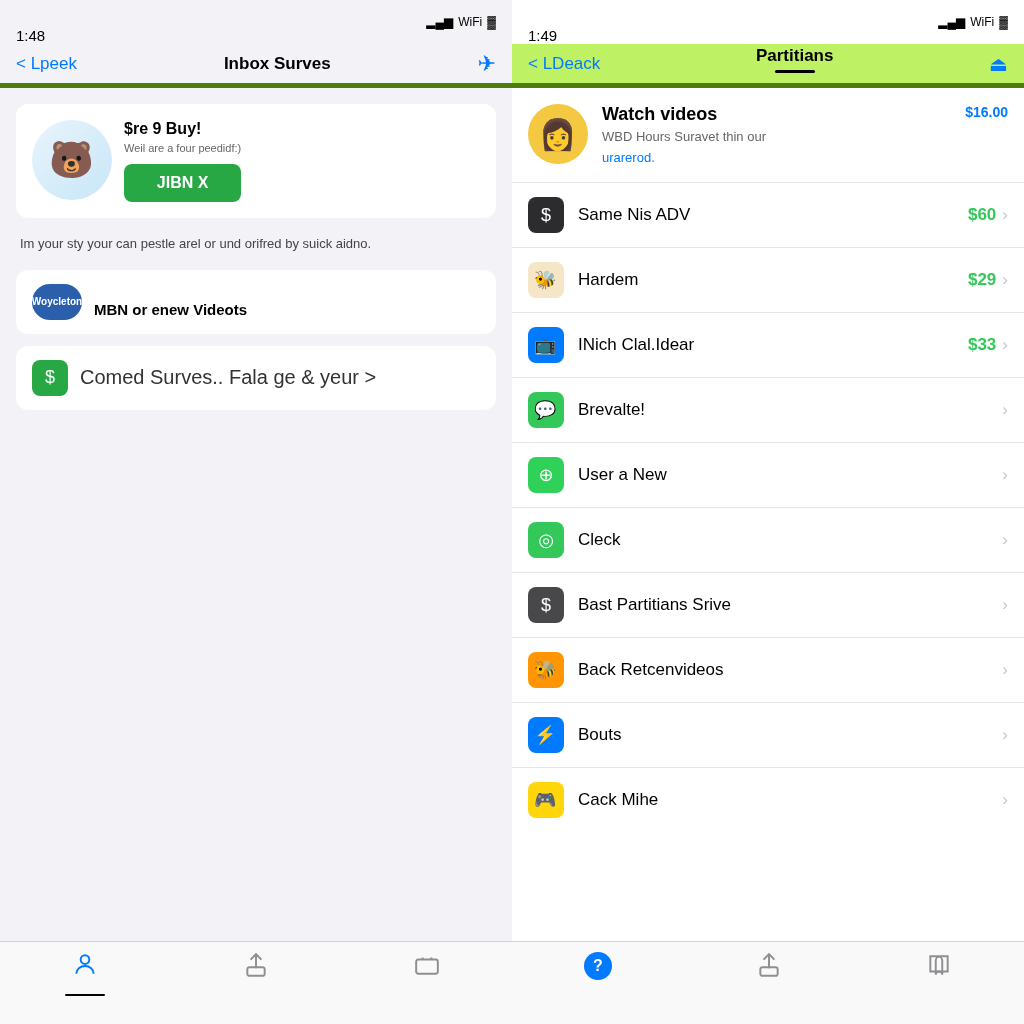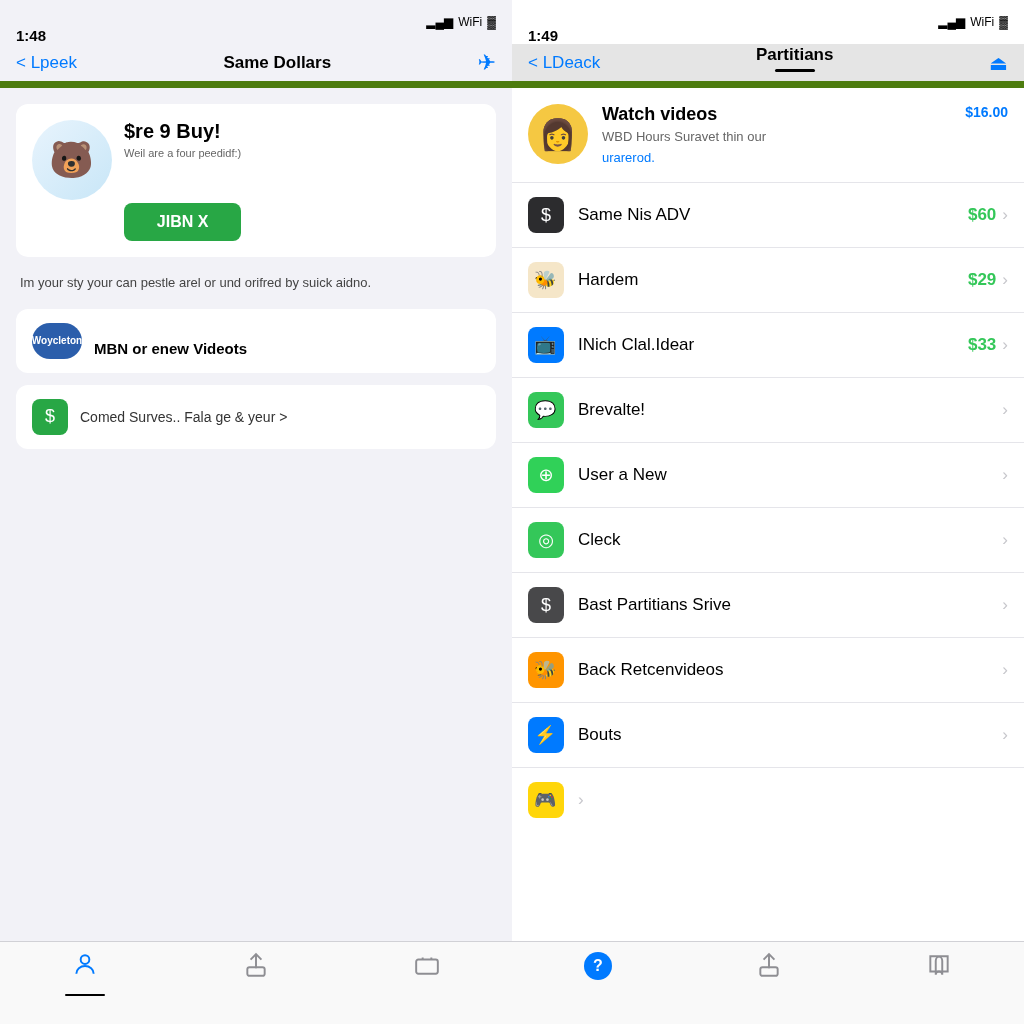--- a/index.html
+++ b/index.html
@@ -28,21 +28,21 @@
       height: 44px;
       background: #f2f2f7;
       display: flex;
       align-items: center;
       justify-content: space-between;
       padding: 0 16px;
       flex-shrink: 0;
     }
     .status-bar .time {
       font-size: 15px;
-      font-weight: 700;
+      font-weight: 400;
       color: #000;
       margin-top: 27px;
     }
     .status-icons {
       display: flex;
       align-items: center;
       gap: 5px;
     }
     .status-icons span {
       font-size: 12px;
@@ -50,21 +50,21 @@
     }
 
     
     .nav-bar {
       height: 44px;
       background: #f2f2f7;
       display: flex;
       align-items: center;
       justify-content: space-between;
       padding: 0 16px;
-      border-bottom: 7px solid #4d7c0f;
+      border-bottom: 5px solid #4d7c0f;
       flex-shrink: 0;
     }
     .nav-back {
       color: #007aff;
       font-size: 17px;
       display: flex;
       align-items: center;
       gap: 3px;
       cursor: pointer;
     }
@@ -138,41 +138,40 @@
       height: 80px;
       border-radius: 50%;
       background: linear-gradient(135deg, #e8f4fd 0%, #c8e6f7 100%);
       flex-shrink: 0;
       display: flex;
       align-items: center;
       justify-content: center;
       font-size: 36px;
     }
     .promo-text h2 {
-      font-size: 20px;
+      font-size: 16px;
       font-weight: 700;
       color: #000;
       margin-bottom: 4px;
     }
     .promo-text p {
       font-size: 11px;
       color: #666;
       margin-bottom: 10px;
     }
     .promo-btn {
       background: #28a745;
       color: #fff;
       border: none;
       border-radius: 8px;
       padding: 10px 24px;
       font-size: 16px;
       font-weight: 600;
       cursor: pointer;
       width: 100%;
-      margin-top: 34px;
     }
 
     .description-text {
       font-size: 13px;
       color: #444;
       margin-bottom: 16px;
       line-height: 1.5;
       padding: 0 4px;
     }
 
@@ -231,21 +230,21 @@
       background: #28a745;
       border-radius: 8px;
       display: flex;
       align-items: center;
       justify-content: center;
       color: #fff;
       font-size: 18px;
       flex-shrink: 0;
     }
     .survey-text {
-      font-size: 14px;
+      font-size: 20px;
       color: #333;
     }
 
     
     .right-phone {
       background: #fff;
     }
     .right-phone .nav-bar {
       background: #fff;
     }
@@ -361,21 +360,21 @@
     <span class="time">1:48</span>
     <div class="status-icons">
       <span>▂▄▆</span>
       <span>WiFi</span>
       <span>▓</span>
     </div>
   </div>
 
   <div class="nav-bar">
     <span class="nav-back">&lt; Lpeek</span>
-    <span class="nav-title">Same Dollars</span>
+    <span class="nav-title">Inbox Surves</span>
     <span class="nav-action">✈</span>
   </div>
 
   <div class="scroll-area">
     <div class="left-content">
 
       <div class="promo-card">
         <div class="promo-image">🐻</div>
         <div class="promo-text">
           <h2>$re 9 Buy!</h2>
@@ -435,21 +434,21 @@
 
   <div class="status-bar" style="background:#fff;">
     <span class="time">1:49</span>
     <div class="status-icons">
       <span>▂▄▆</span>
       <span>WiFi</span>
       <span>▓</span>
     </div>
   </div>
 
-  <div class="nav-bar" style="background:#e5e5e5;justify-content:space-between;">
+  <div class="nav-bar" style="background:#bef264;justify-content:space-between;">
     <span class="nav-back">&lt; LDeack</span>
     <div style="display:flex;flex-direction:column;align-items:center;">
       <span class="nav-title">Partitians</span>
       <div class="title-divider"></div>
     </div>
     <span class="nav-action" style="color:#007aff;font-size:20px;">⏏</span>
   </div>
 
   <div class="watch-header">
     <div class="watch-avatar">👩</div>
@@ -506,20 +505,21 @@
           <span class="list-item-name">Back Retcenvideos</span>
           <span class="chevron">›</span>
         </div>
         <div class="list-item">
           <div class="list-item-icon icon-blue">⚡</div>
           <span class="list-item-name">Bouts</span>
           <span class="chevron">›</span>
         </div>
         <div class="list-item">
           <div class="list-item-icon icon-yellow">🎮</div>
+          <span class="list-item-name">Cack Mihe</span>
           <span class="chevron">›</span>
         </div>
       </div>
   </div>
 
   <div class="tab-bar right-tab-bar">
     <div class="tab-item">
       <span style="width:28px;height:28px;background:#007aff;border-radius:50%;display:flex;align-items:center;justify-content:center;color:#fff;font-size:16px;font-weight:700;">?</span>
     </div>
     <div class="tab-item">

